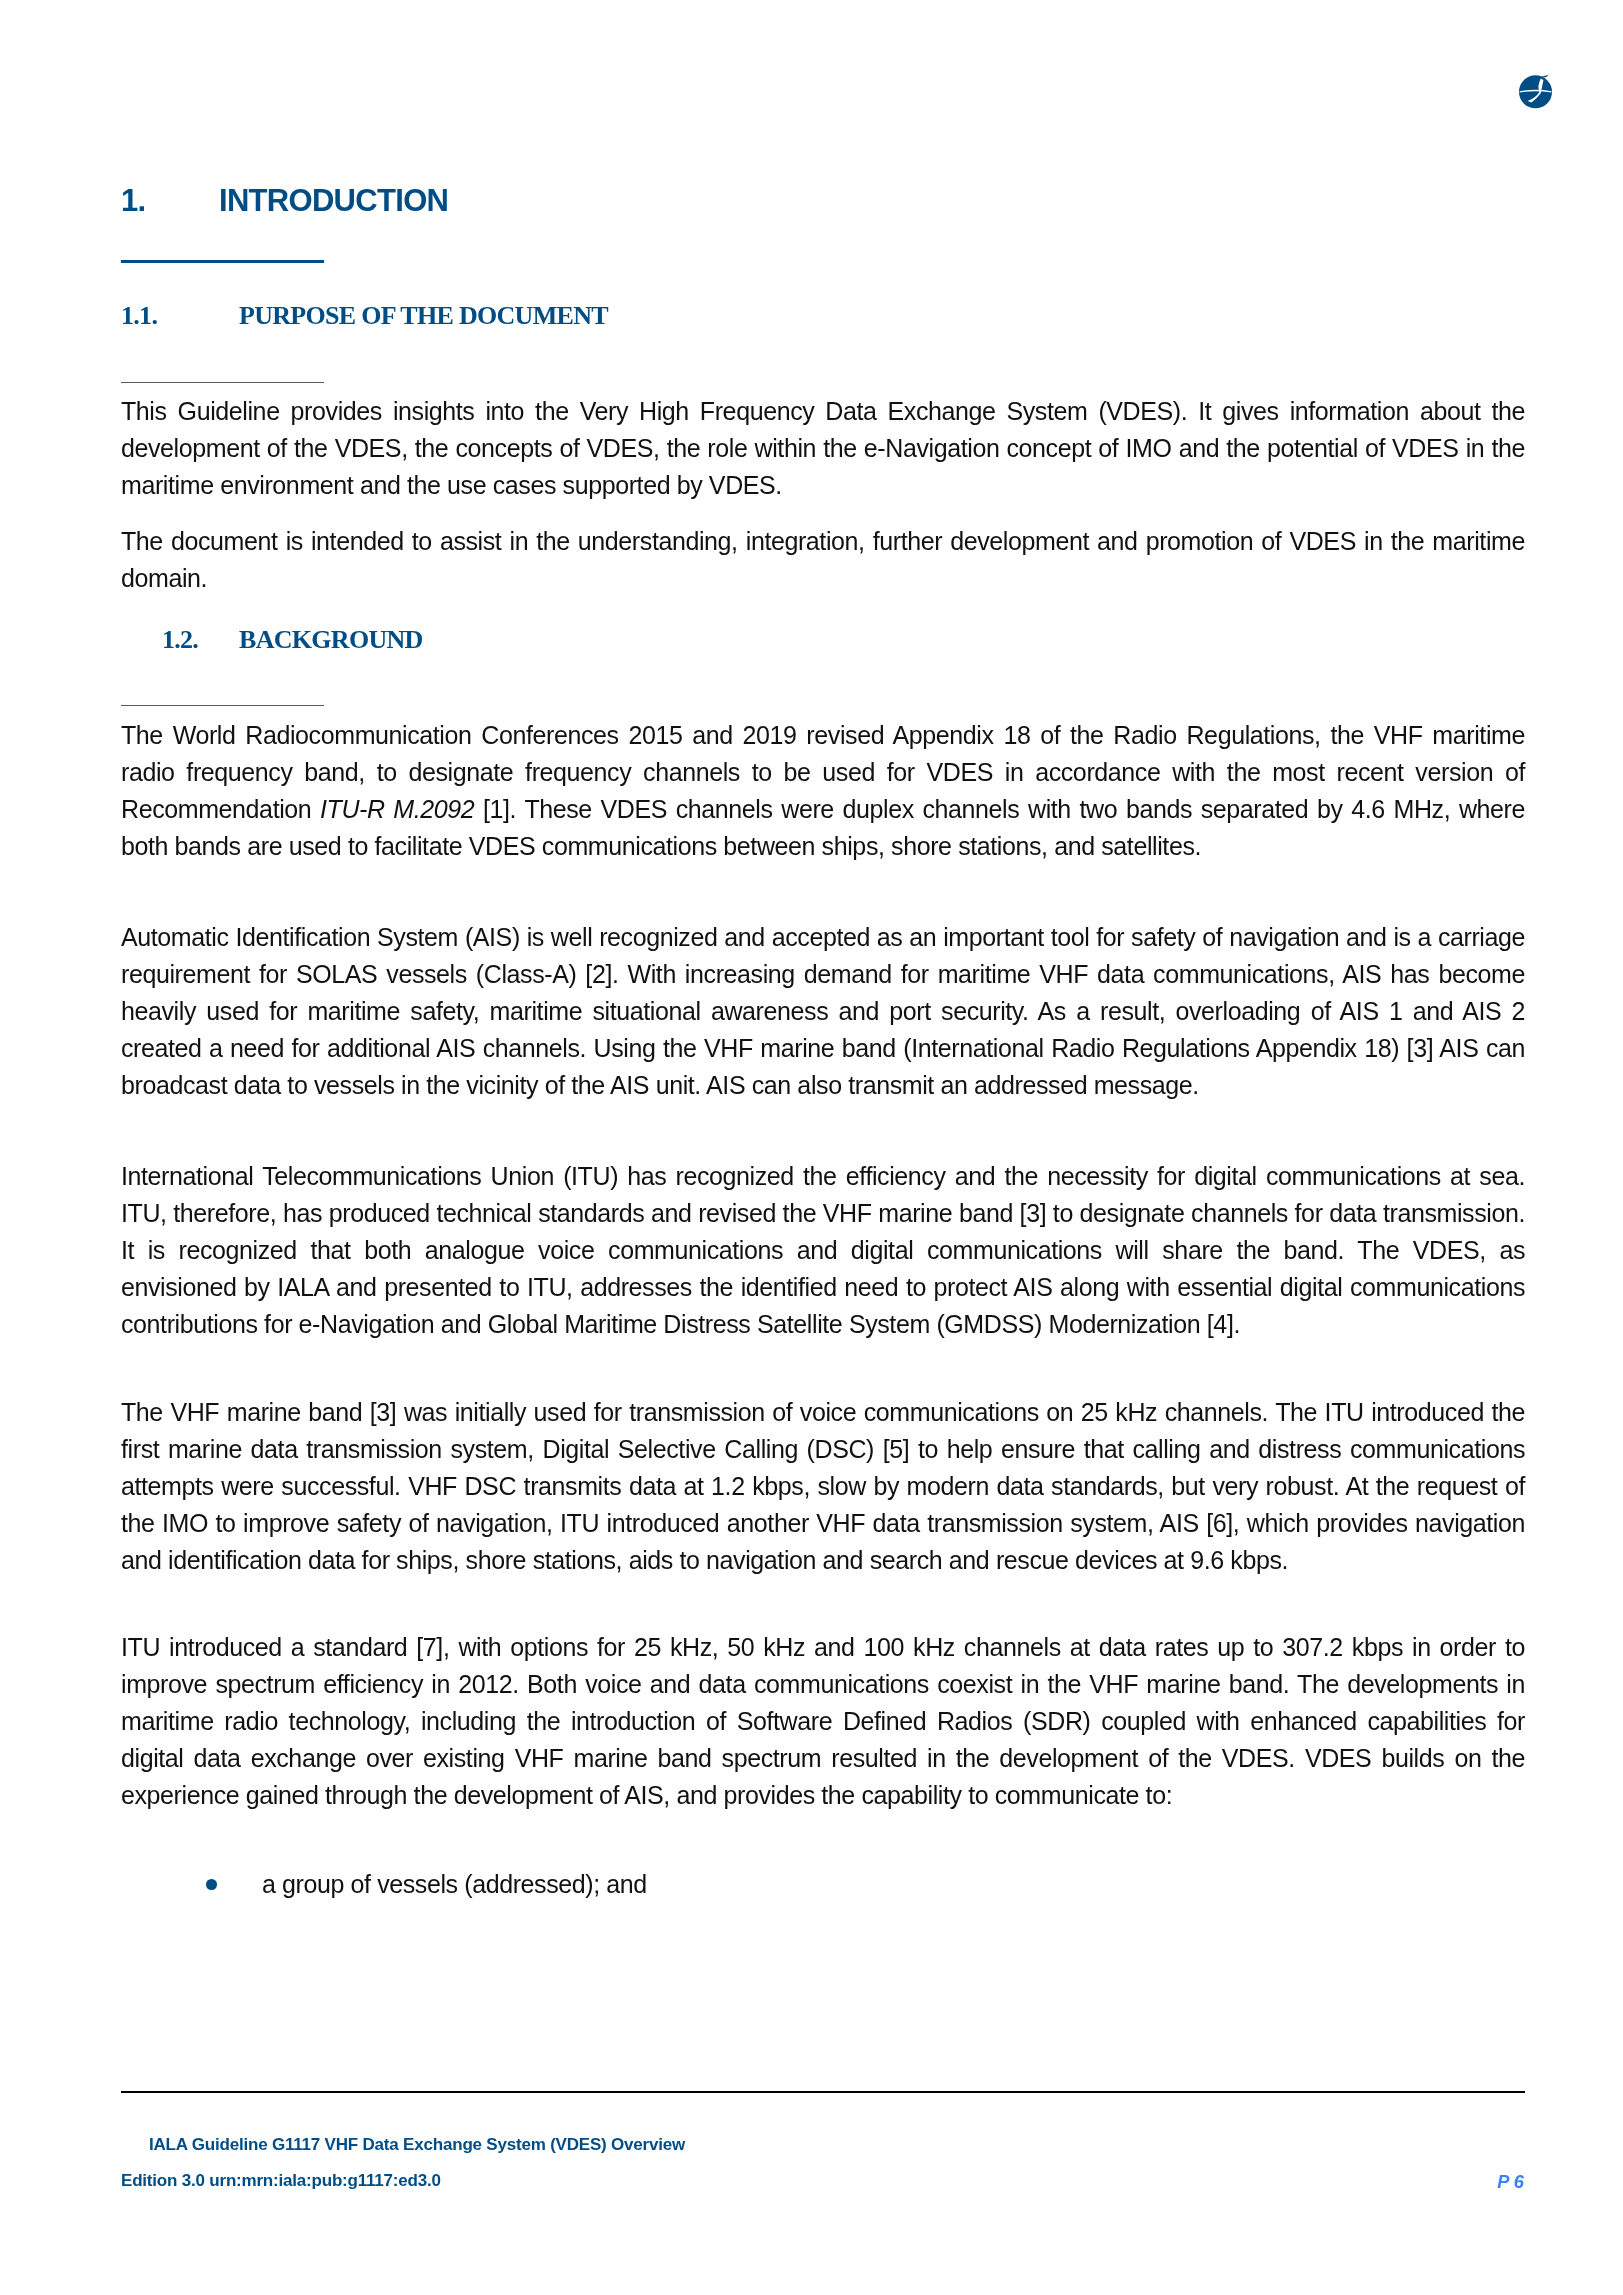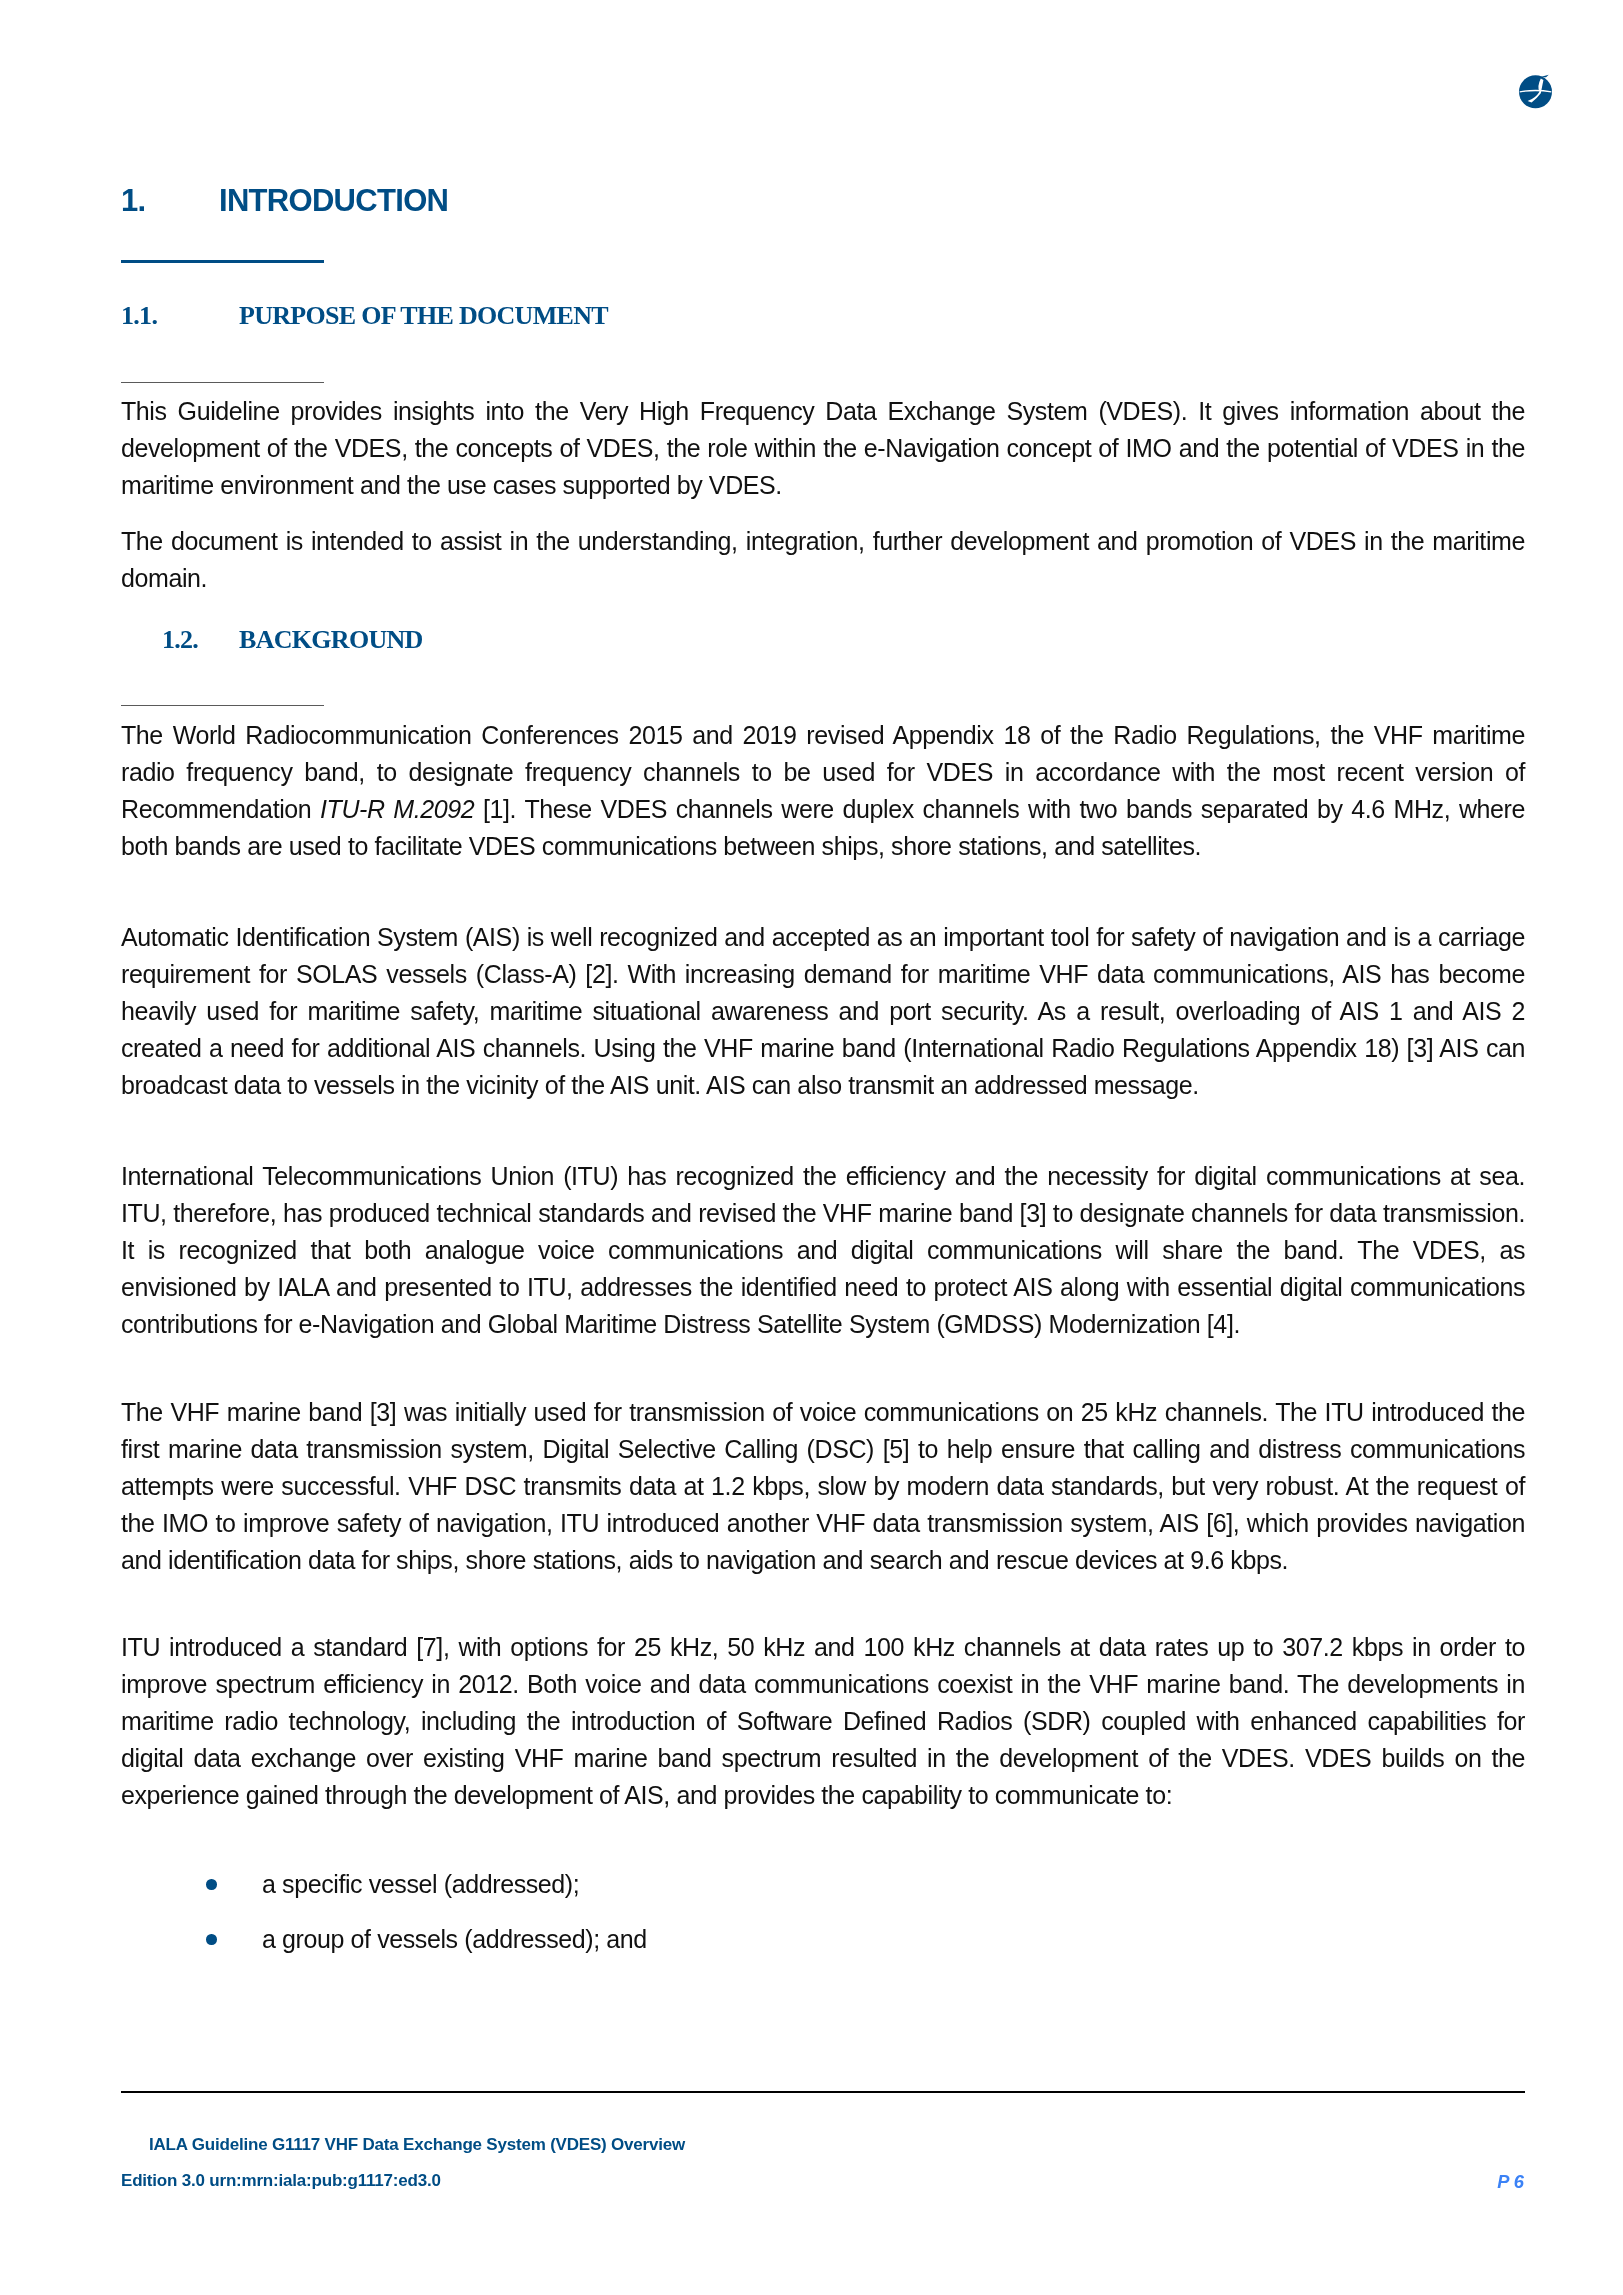--- a/index.html
+++ b/index.html
@@ -53,21 +53,20 @@
 </div>
 <div class="rule grey" style="top:705px;width:203px;"></div>
 
 <p class="para" style="top:717px;"><span>The World Radiocommunication Conferences 2015 and 2019 revised Appendix 18 of the Radio Regulations, the VHF maritime radio frequency band, to designate frequency channels to be used for VDES in accordance with the most recent version of Recommendation </span><i>ITU-R M.2092</i><span> [1]. These VDES channels were duplex channels with two bands separated by 4.6 MHz, where both bands are used to facilitate VDES communications between ships, shore stations, and satellites.</span></p>
 <p class="para" style="top:919px;">Automatic Identification System (AIS) is well recognized and accepted as an important tool for safety of navigation and is a carriage requirement for SOLAS vessels (Class-A) [2]. With increasing demand for maritime VHF data communications, AIS has become heavily used for maritime safety, maritime situational awareness and port security. As a result, overloading of AIS 1 and AIS 2 created a need for additional AIS channels. Using the VHF marine band (International Radio Regulations Appendix 18) [3] AIS can broadcast data to vessels in the vicinity of the AIS unit. AIS can also transmit an addressed message.</p>
 <p class="para" style="top:1158px;">International Telecommunications Union (ITU) has recognized the efficiency and the necessity for digital communications at sea. ITU, therefore, has produced technical standards and revised the VHF marine band [3] to designate channels for data transmission. It is recognized that both analogue voice communications and digital communications will share the band. The VDES, as envisioned by IALA and presented to ITU, addresses the identified need to protect AIS along with essential digital communications contributions for e-Navigation and Global Maritime Distress Satellite System (GMDSS) Modernization [4].</p>
 <p class="para" style="top:1394px;">The VHF marine band [3] was initially used for transmission of voice communications on 25 kHz channels. The ITU introduced the first marine data transmission system, Digital Selective Calling (DSC) [5] to help ensure that calling and distress communications attempts were successful. VHF DSC transmits data at 1.2 kbps, slow by modern data standards, but very robust. At the request of the IMO to improve safety of navigation, ITU introduced another VHF data transmission system, AIS [6], which provides navigation and identification data for ships, shore stations, aids to navigation and search and rescue devices at 9.6 kbps.</p>
 <p class="para" style="top:1629px;">ITU introduced a standard [7], with options for 25 kHz, 50 kHz and 100 kHz channels at data rates up to 307.2 kbps in order to improve spectrum efficiency in 2012. Both voice and data communications coexist in the VHF marine band. The developments in maritime radio technology, including the introduction of Software Defined Radios (SDR) coupled with enhanced capabilities for digital data exchange over existing VHF marine band spectrum resulted in the development of the VDES. VDES builds on the experience gained through the development of AIS, and provides the capability to communicate to:</p>
 
 <ul class="bullets">
-  <li><span class="dot"></span><span>a specific vessel (addressed);</span></li>
   <li><span class="dot"></span><span>a group of vessels (addressed); and</span></li>
 </ul>
 
 <div class="footer-rule"></div>
 <div class="footer-line" style="top:2135px;margin-left:28px;">IALA Guideline G1117 VHF Data Exchange System (VDES) Overview</div>
 <div class="footer-line" style="top:2171px;">Edition 3.0 urn:mrn:iala:pub:g1117:ed3.0</div>
 <div class="page-no">P 6</div>
 
 
 </body></html>

